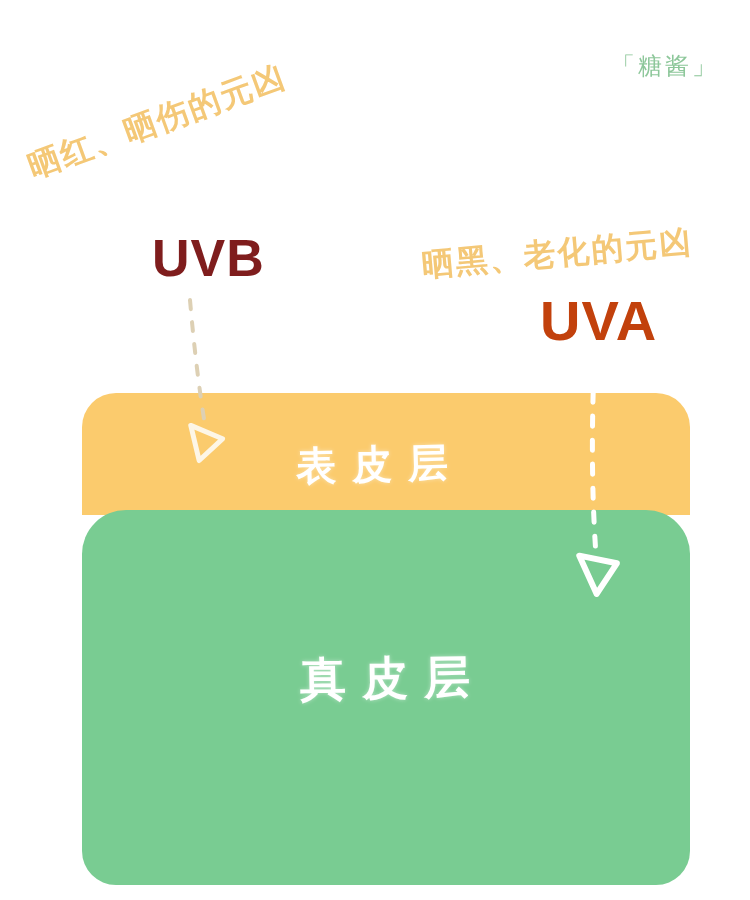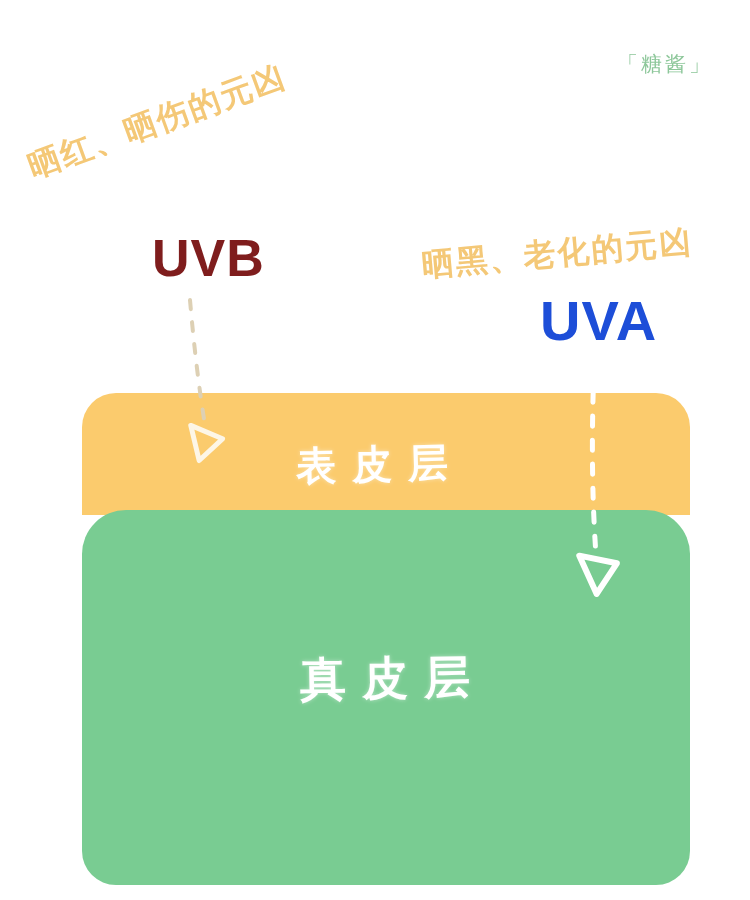--- a/index.html
+++ b/index.html
@@ -22,21 +22,21 @@
   }
 
   
   .watermark {
     position: absolute;
     top: 50px;
     left: 600px;
     width: 130px;
     text-align: center;
     font-family: "DejaVu Sans", sans-serif;
-    font-size: 21px;
+    font-size: 24px;
     letter-spacing: 3px;
     color: #8dc79a;
     white-space: nowrap;
     user-select: none;
   }
 
   
   .epidermis-block {
     position: absolute;
     left: 82px;
@@ -111,21 +111,21 @@
     letter-spacing: 2px;
     transform: rotate(-5deg);
     transform-origin: left top;
   }
   .uva-caption-en {
     left: 540px;
     top: 288px;
     font-family: "Liberation Sans", sans-serif;
     font-size: 56px;
     letter-spacing: 1px;
-    color: #1d4ed8;
+    color: #c2410c;
   }
 
   
   .arrow-layer {
     position: absolute;
     left: 0;
     top: 0;
     width: 750px;
     height: 900px;
     pointer-events: none;

